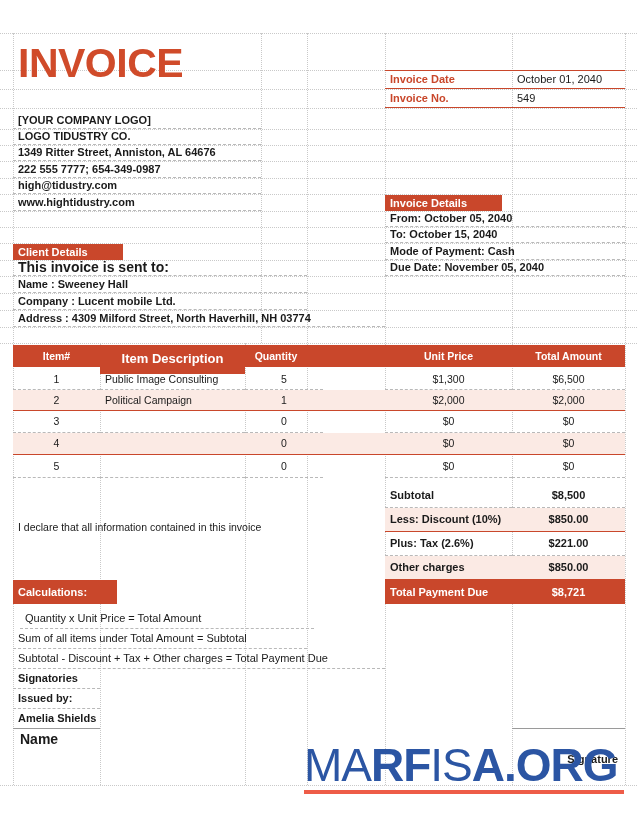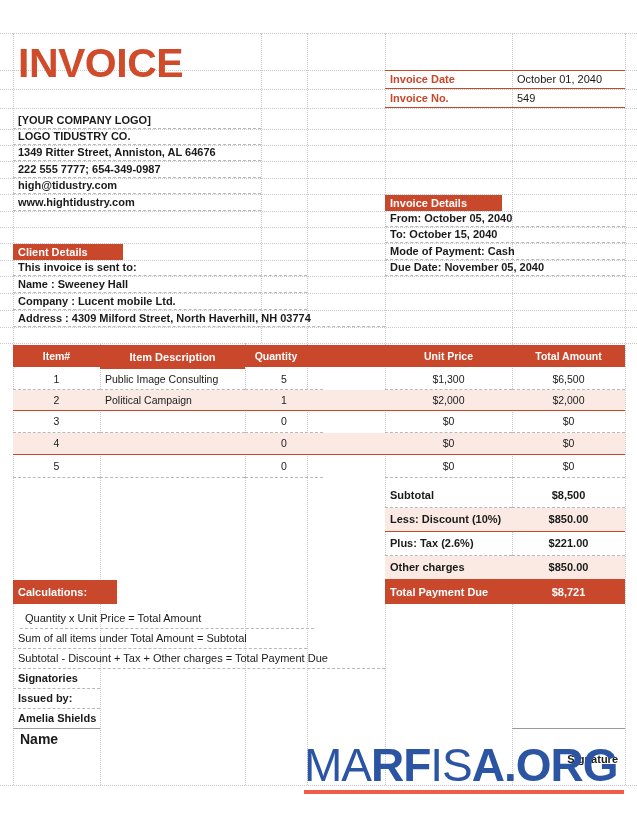--- a/index.html
+++ b/index.html
@@ -156,27 +156,27 @@
 <div class="cell pad bold bb-dash" style="left:13px; top:178px; width:248px; height:16px; font-size:11px;">high@tidustry.com</div>
 <div class="cell pad bold bb-dash" style="left:13px; top:194px; width:248px; height:17px; font-size:11px;">www.hightidustry.com</div>
 
 <div class="cell pad orange-fill" style="left:385px; top:195px; width:117px; height:16px; font-size:11px;">Invoice Details</div>
 <div class="cell pad bold bb-dash" style="left:385px; top:211px; width:240px; height:16px; font-size:11px;">From: October 05, 2040</div>
 <div class="cell pad bold bb-dash" style="left:385px; top:227px; width:240px; height:16px; font-size:11px;">To: October 15, 2040</div>
 <div class="cell pad bold bb-dash" style="left:385px; top:243px; width:240px; height:17px; font-size:11px;">Mode of Payment: Cash</div>
 <div class="cell pad bold bb-dash" style="left:385px; top:260px; width:240px; height:16px; font-size:11px;">Due Date: November 05, 2040</div>
 
 <div class="cell pad orange-fill" style="left:13px; top:244px; width:110px; height:16px; font-size:11px;">Client Details</div>
-<div class="cell pad bold bb-dash" style="left:13px; top:260px; width:294px; height:16px; font-size:11px;">This invoice is sent to:</div>
+<div class="cell pad bold bb-dash" style="left:13px; top:260px; width:294px; height:16px; font-size:14px;">This invoice is sent to:</div>
 <div class="cell pad bold bb-dash" style="left:13px; top:276px; width:294px; height:17px; font-size:11px;">Name : Sweeney Hall</div>
 <div class="cell pad bold bb-dash" style="left:13px; top:293px; width:294px; height:17px; font-size:11px;">Company : Lucent mobile Ltd.</div>
 <div class="cell pad bold bb-dash" style="left:13px; top:310px; width:372px; height:17px; font-size:11px;">Address : 4309 Milford Street, North Haverhill, NH 03774</div>
 
 <div class="cell c-center orange-fill" style="left:13px; top:345px; width:87px; height:22px; font-size:10.5px;">Item#</div>
-<div class="cell c-center orange-fill" style="left:100px; top:345px; width:145px; height:24px; font-size:11px;">Item Description</div>
+<div class="cell c-center orange-fill" style="left:100px; top:345px; width:145px; height:29px; font-size:13px;">Item Description</div>
 <div class="cell c-center orange-fill" style="left:245px; top:345px; width:62px; height:22px; font-size:10.5px;">Quantity</div>
 <div class="cell c-center orange-fill" style="left:307px; top:345px; width:205px; height:22px; font-size:10.5px;">Unit Price</div>
 <div class="cell c-center orange-fill" style="left:512px; top:345px; width:113px; height:22px; font-size:10.5px;">Total Amount</div>
 
 <div class="cell orange-fill" style="left:307px; top:345px; width:78px; height:22px;"></div>
 <div class="cell c-center orange-fill" style="left:385px; top:345px; width:127px; height:22px; font-size:10.5px;">Unit Price</div>
 
 <div class="cell c-center bb-dash" style="left:13px; top:369px; width:87px; height:21px;">
     <span>1</span>
   </div>
@@ -270,20 +270,21 @@
 
 <div class="cell pad bold peach-fill bb-solid" style="left:385px; top:556px; width:127px; height:24px; font-size:11px;">Other charges</div>
 <div class="cell c-center bold peach-fill bb-solid" style="left:512px; top:556px; width:113px; height:24px; font-size:11px;">$850.00</div>
 
 <div class="cell pad orange-fill" style="left:385px; top:580px; width:127px; height:24px; font-size:11px;">Total Payment Due</div>
 <div class="cell c-center orange-fill" style="left:512px; top:580px; width:113px; height:24px; font-size:11px;">$8,721</div>
 
 <div style="position:absolute; left:13px; top:505px; width:294px; height:46px;
             display:flex; flex-direction:column; justify-content:center;
             padding-left:5px; box-sizing:border-box; font-size:10.5px; line-height:1.45;">
+  <div>I declare that all information contained in this invoice</div>
 </div>
 
 <div class="cell pad orange-fill" style="left:13px; top:580px; width:104px; height:24px; font-size:11px;">Calculations:</div>
 <div class="cell pad bb-dash" style="left:20px; top:609px; width:294px; height:20px; font-size:11px;">Quantity x Unit Price = Total Amount</div>
 <div class="cell pad bb-dash" style="left:13px; top:629px; width:294px; height:20px; font-size:11px;">Sum of all items under Total Amount = Subtotal</div>
 <div class="cell pad bb-dash" style="left:13px; top:649px; width:372px; height:20px; font-size:11px;">Subtotal - Discount + Tax + Other charges = Total Payment Due</div>
 
 <div class="cell pad bold bb-dash" style="left:13px; top:669px; width:87px; height:20px; font-size:11px;">Signatories</div>
 <div class="cell pad bold bb-dash" style="left:13px; top:689px; width:87px; height:20px; font-size:11px;">Issued by:</div>
 <div class="cell pad bold bb-gray" style="left:13px; top:709px; width:87px; height:20px; font-size:11px;">Amelia Shields</div>

